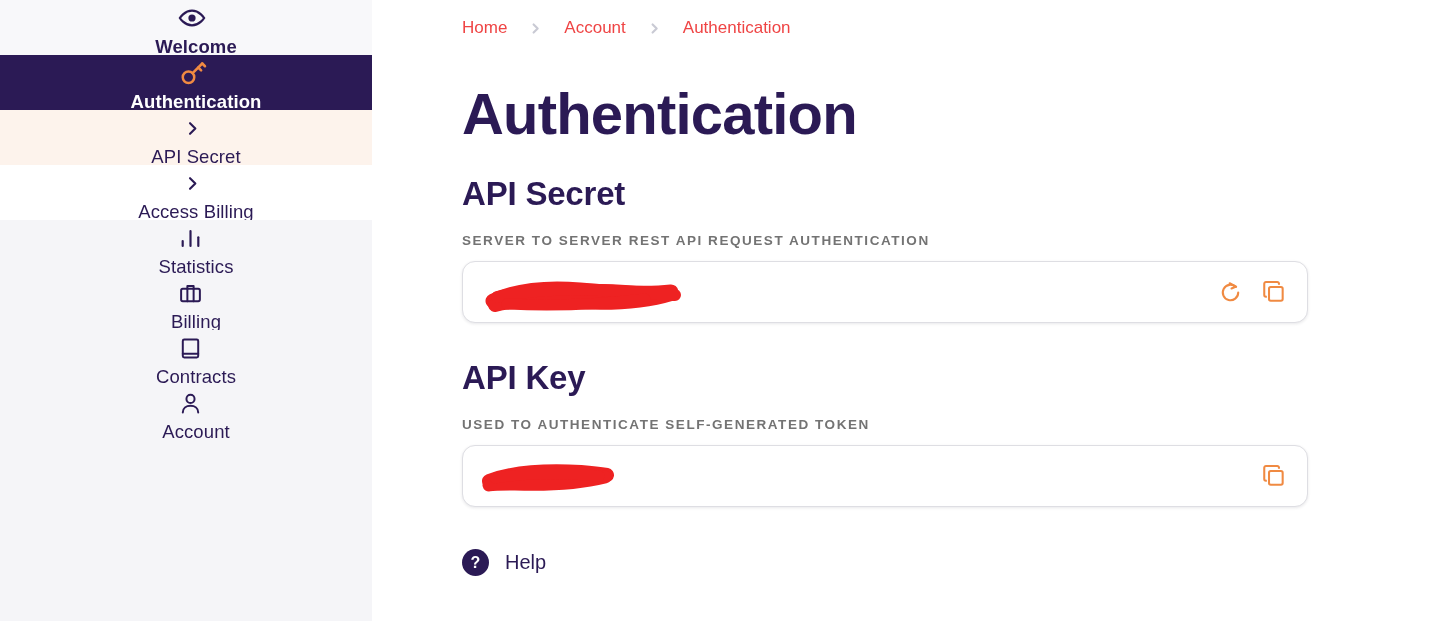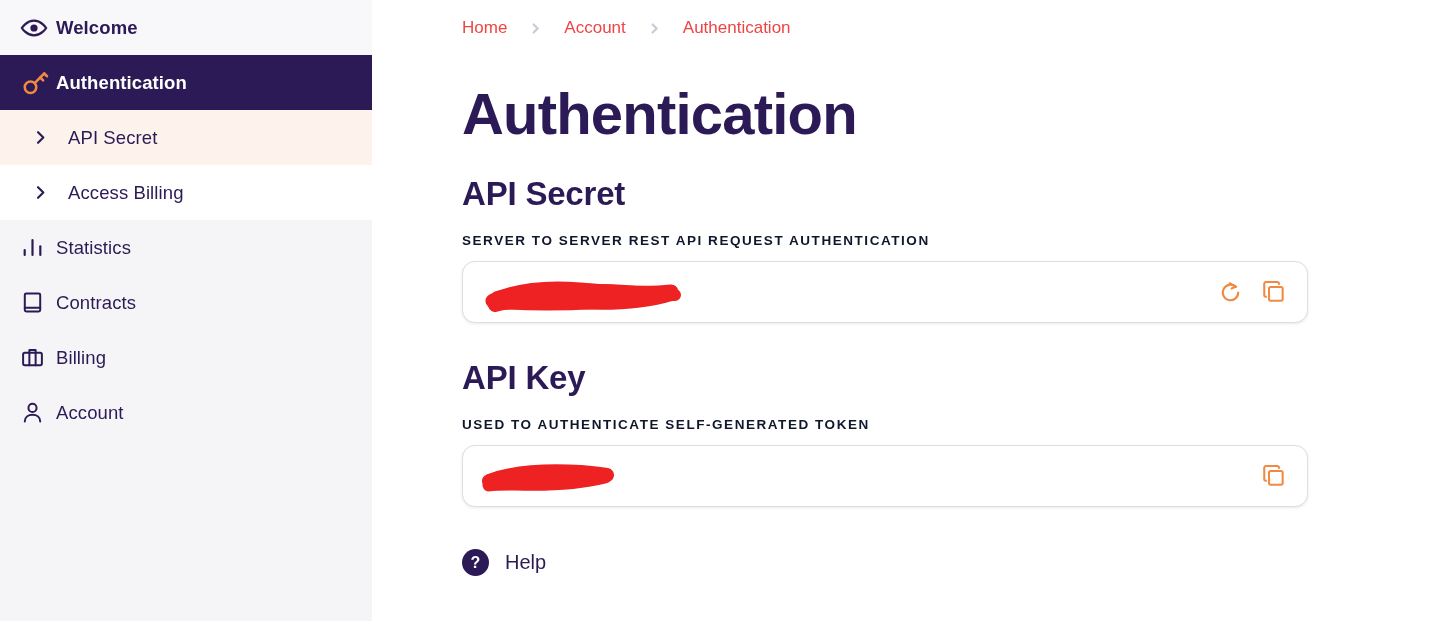--- a/index.html
+++ b/index.html
@@ -27,20 +27,21 @@
     background: #f5f5f8;
     position: relative;
   }
 
   .nav-item {
     display: flex;
     align-items: center;
     height: 55px;
     padding-left: 20px;
     position: relative;
+    flex-direction: column;
   }
   .nav-item .ico {
     width: 36px;
     flex: 0 0 36px;
     display: flex;
     align-items: center;
     justify-content: flex-start;
   }
   .nav-item .lbl {
     font-size: 18.5px;
@@ -114,21 +115,21 @@
     color: #2b1a55;
     letter-spacing: -0.2px;
     line-height: 1;
   }
   h2.sec-1 { margin-top: 34px; }
   h2.sec-2 { margin-top: 38px; }
 
   .field-label {
     font-size: 13.5px;
     font-weight: 700;
-    color: #0f172a;
+    color: #737373;
     letter-spacing: 1.55px;
     text-transform: uppercase;
     margin-top: 23px;
   }
 
   .field-box {
     position: relative;
     width: 846px;
     height: 62px;
     margin-top: 13px;
@@ -247,36 +248,36 @@
           <path d="M12 4.9v14.2"></path>
           <path d="M19.5 10.8v8.3"></path>
         </svg>
       </span>
       <span class="lbl">Statistics</span>
     </div>
 
     <div class="nav-item nav-plain">
       <span class="ico">
         <svg width="25" height="25" viewBox="0 0 24 24" fill="none" stroke="#2b1a55" stroke-width="1.9" stroke-linecap="round" stroke-linejoin="round">
-          <rect x="4.6" y="3.4" width="14.8" height="17.2" rx="1.4"></rect>
-          <path d="M4.6 17.1h14.8"></path>
-        </svg>
-      </span>
-      <span class="lbl">Contracts</span>
-    </div>
-
-    <div class="nav-item nav-plain">
-      <span class="ico">
-        <svg width="25" height="25" viewBox="0 0 24 24" fill="none" stroke="#2b1a55" stroke-width="1.9" stroke-linecap="round" stroke-linejoin="round">
           <rect x="3" y="7.4" width="18" height="12" rx="1.6"></rect>
           <path d="M9 7.4V4.8h6v2.6"></path>
           <path d="M9 7.4v12M15 7.4v12"></path>
         </svg>
       </span>
       <span class="lbl">Billing</span>
+    </div>
+
+    <div class="nav-item nav-plain">
+      <span class="ico">
+        <svg width="25" height="25" viewBox="0 0 24 24" fill="none" stroke="#2b1a55" stroke-width="1.9" stroke-linecap="round" stroke-linejoin="round">
+          <rect x="4.6" y="3.4" width="14.8" height="17.2" rx="1.4"></rect>
+          <path d="M4.6 17.1h14.8"></path>
+        </svg>
+      </span>
+      <span class="lbl">Contracts</span>
     </div>
 
     <div class="nav-item nav-plain">
       <span class="ico">
         <svg width="25" height="25" viewBox="0 0 24 24" fill="none" stroke="#2b1a55" stroke-width="1.9" stroke-linecap="round" stroke-linejoin="round">
           <circle cx="12" cy="7.6" r="3.9"></circle>
           <path d="M4.6 20.6c0-4 3.3-6.4 7.4-6.4s7.4 2.4 7.4 6.4"></path>
         </svg>
       </span>
       <span class="lbl">Account</span>

